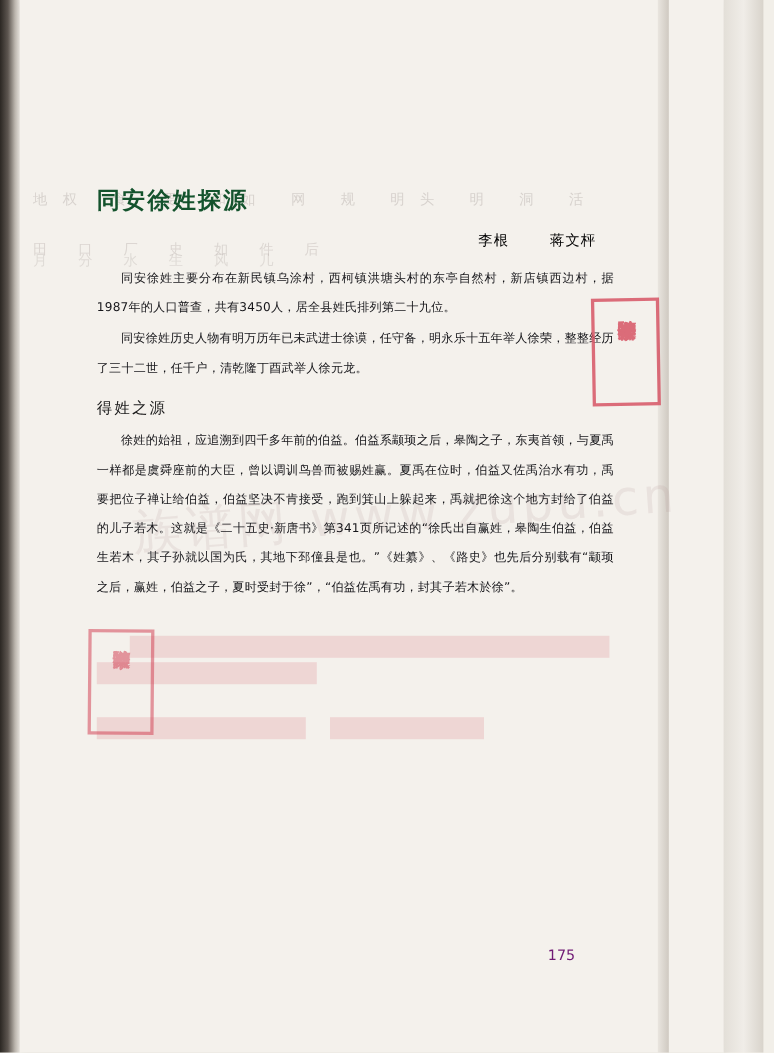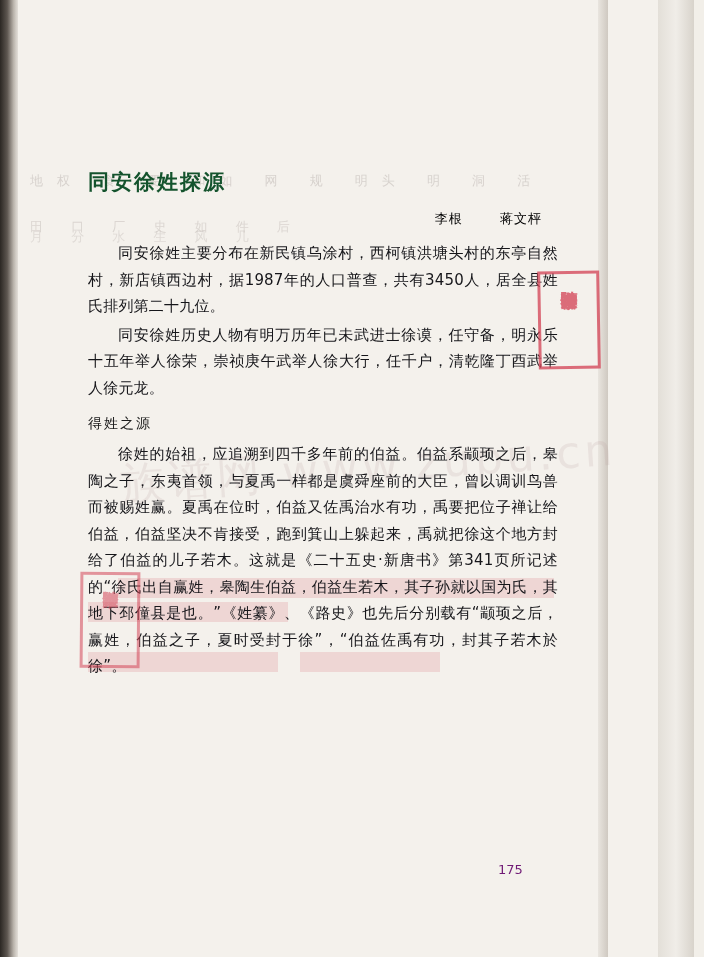--- a/index.html
+++ b/index.html
@@ -108,21 +108,21 @@
   .byline .author { margin: 0 16px; }
   .section-head {
     font-size: 14px;
     margin: 14px 0 8px 0;
     color: #1b1b1b;
     letter-spacing: 2px;
     font-family: "DejaVu Sans", sans-serif;
   }
   p.para {
     margin: 0 0 2px 0;
-    font-size: 15px;
+    font-size: 11px;
     line-height: 26.5px;
     text-align: justify;
     text-indent: 2em;
     color: #16161a;
     font-family: "DejaVu Sans", sans-serif;
     letter-spacing: 0.2px;
   }
   .page-number {
     position: absolute;
     left: 498px;
@@ -240,21 +240,21 @@
 
   <div class="content">
     <h1 class="doc-title">同安徐姓探源</h1>
 
     <div class="byline">
       <span class="author">李根</span>
       <span class="author">蒋文枰</span>
     </div>
 
     <p class="para">同安徐姓主要分布在新民镇乌涂村，西柯镇洪塘头村的东亭自然村，新店镇西边村，据1987年的人口普查，共有3450人，居全县姓氏排列第二十九位。</p>
-    <p class="para">同安徐姓历史人物有明万历年已未武进士徐谟，任守备，明永乐十五年举人徐荣，崇祯庚午武举人徐大行，任千户，清乾隆丁酉武举人徐元龙。</p>
+    <p class="para">同安徐姓历史人物有明万历年已未武进士徐谟，任守备，明永乐十五年举人徐荣，整整经历了三十二世，任千户，清乾隆丁酉武举人徐元龙。</p>
 
     <div class="section-head">得姓之源</div>
 
     <p class="para">徐姓的始祖，应追溯到四千多年前的伯益。伯益系颛顼之后，皋陶之子，东夷首领，与夏禹一样都是虞舜座前的大臣，曾以调训鸟兽而被赐姓赢。夏禹在位时，伯益又佐禹治水有功，禹要把位子禅让给伯益，伯益坚决不肯接受，跑到箕山上躲起来，禹就把徐这个地方封给了伯益的儿子若木。这就是《二十五史·新唐书》第341页所记述的“徐氏出自赢姓，皋陶生伯益，伯益生若木，其子孙就以国为氏，其地下邳僮县是也。”《姓纂》、《路史》也先后分别载有“颛顼之后，赢姓，伯益之子，夏时受封于徐”，“伯益佐禹有功，封其子若木於徐”。</p>
   </div>
 
   <div class="seal">
     <div class="col">
       <div class="glyphcol">随神家谱学会</div>
     </div>

